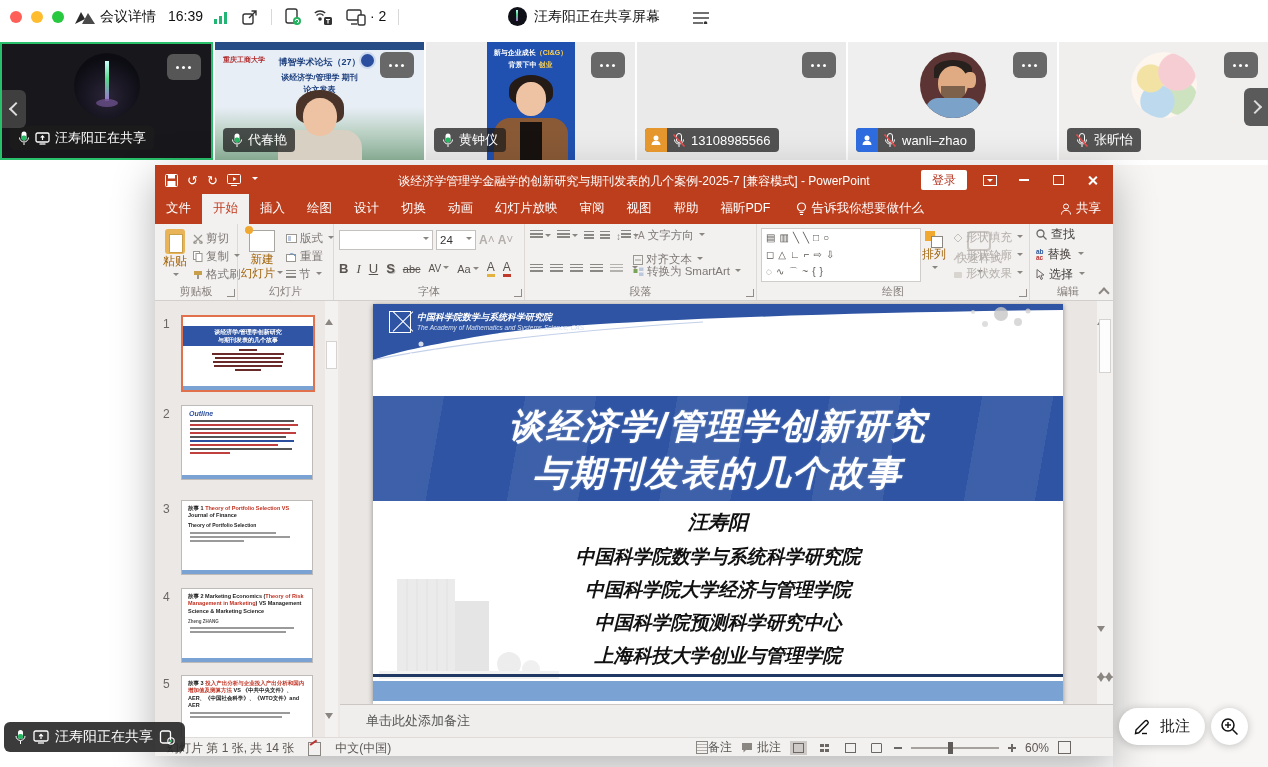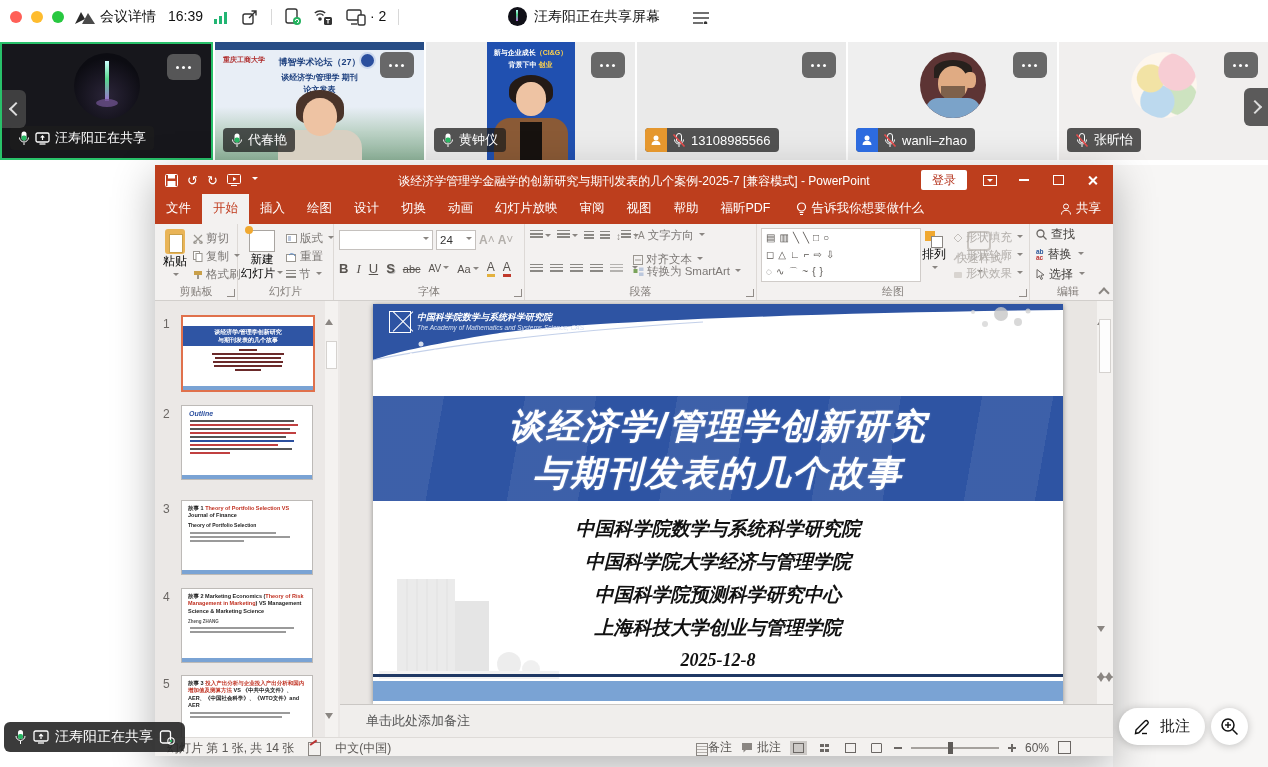--- a/index.html
+++ b/index.html
@@ -82,21 +82,21 @@
   .tabrow{height:29px;background:#bd3e1d;display:flex;align-items:flex-end;color:#fff;flex:none;position:relative;}
   .tab{padding:6px 11px 7px;font-size:12.5px;white-space:nowrap;}
   .tab.active{background:#f3f1f0;color:#c0391b;}
   .tellme{display:flex;align-items:center;gap:5px;margin-left:14px;padding-bottom:7px;font-size:12.5px;}
   .sharebtn{position:absolute;right:12px;bottom:7px;display:flex;align-items:center;gap:4px;font-size:12.5px;}
   
   .ribbon{height:76px;background:#f3f1f0;border-bottom:1px solid #d2cfcc;display:flex;flex:none;position:relative;}
   .grp{position:relative;height:100%;border-right:1px solid #ddd9d6;flex:none;}
   .gname{position:absolute;bottom:1px;left:0;right:0;text-align:center;font-size:11px;color:#837e7a;white-space:nowrap;}
   .launch{position:absolute;right:2px;bottom:3px;width:7px;height:7px;border-right:1.5px solid #918c88;border-bottom:1.5px solid #918c88;}
-  .bigbtn{position:absolute;text-align:center;color:#000000;font-size:12px;line-height:14px;}
+  .bigbtn{position:absolute;text-align:center;color:#a16207;font-size:12px;line-height:14px;}
   .smallrow{position:absolute;display:flex;align-items:center;gap:3px;color:#7c7875;font-size:11.5px;white-space:nowrap;}
   .caret{display:inline-block;border:3px solid transparent;border-top-color:#8a8682;margin-left:2px;vertical-align:middle;}
   .li{display:inline-block;width:13px;height:10px;background:repeating-linear-gradient(to bottom,#8a8884 0 1.3px,transparent 1.3px 3.2px);}
   .li.sm{width:10px;}
   .combo{background:#fff;border:1px solid #c5c1be;height:18px;display:flex;align-items:center;padding:0 3px;color:#333;}
   .clip-ic{width:20px;height:25px;background:#e9b457;border-radius:3px;position:relative;margin:0 auto;}
   .clip-ic:after{content:"";position:absolute;left:4px;top:5px;width:12px;height:17px;background:#fff;border:1px solid #c9a04a;}
   .newslide-ic{width:24px;height:20px;background:#fff;border:1px solid #a9a5a1;margin:0 auto;position:relative;}
   .newslide-ic:after{content:"";position:absolute;left:-5px;top:-5px;width:8px;height:8px;background:#f0a830;border-radius:50%;}
   .shapebox{position:absolute;left:4px;top:4px;width:150px;height:52px;background:#fff;border:1px solid #d0ccc9;
@@ -762,20 +762,21 @@
                   <line x1="38" y1="20" x2="38" y2="120"></line>
                   <line x1="48" y1="20" x2="48" y2="120"></line>
                   <line x1="58" y1="20" x2="58" y2="120"></line>
                   <line x1="68" y1="20" x2="68" y2="120"></line>
                 </g>
               <circle cx="130" cy="105" r="12" fill="#d9d9d9"></circle>
                 <circle cx="152" cy="110" r="9" fill="#e0e0e0"></circle>
                 <rect x="0" y="112" width="180" height="8" fill="#e3e3e3"></rect>
             </svg>
             <div class="sbody">
+              <div class="au">汪寿阳</div>
               <div class="ln">中国科学院数学与系统科学研究院</div>
               <div class="ln">中国科学院大学经济与管理学院</div>
               <div class="ln">中国科学院预测科学研究中心</div>
               <div class="ln">上海科技大学创业与管理学院</div>
               <div class="dt">2025-12-8</div>
             </div>
             <div class="darkline"></div>
             <div class="steel"></div>
           </div>
           <div class="vscroll">
@@ -792,21 +793,21 @@
       </div>
     </div>
 
     <div class="statusbar">
       <div class="lft">
         <span>幻灯片 第 1 张, 共 14 张</span>
         <span class="spell"></span>
         <span>中文(中国)</span>
       </div>
       <div class="rgt">
-        <span style="display:flex;align-items:flex-end;">
+        <span style="display:flex;align-items:center;">
             <span class="note-ic"></span>
             <span>备注</span>
           </span>
         <span style="display:flex;align-items:center;gap:4px">
             <svg width="12" height="11">
               <path d="M1 1 h10 v7 h-6 l-2.5 2.5 v-2.5 h-1.5 Z" fill="#8a8682"></path>
             </svg>
             <span>批注</span>
           </span>
         <span class="vb on">

